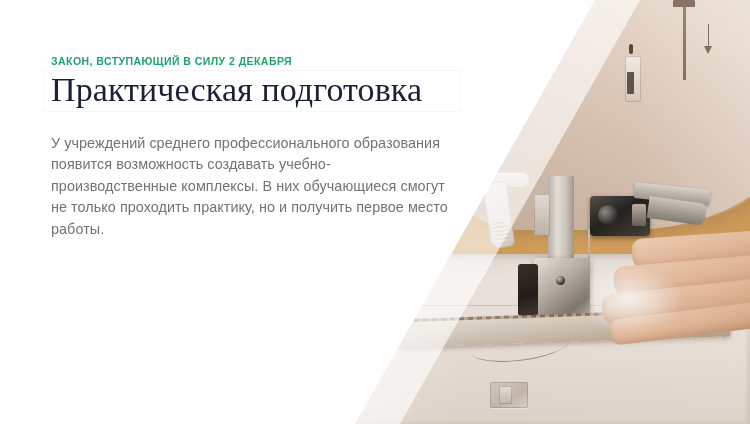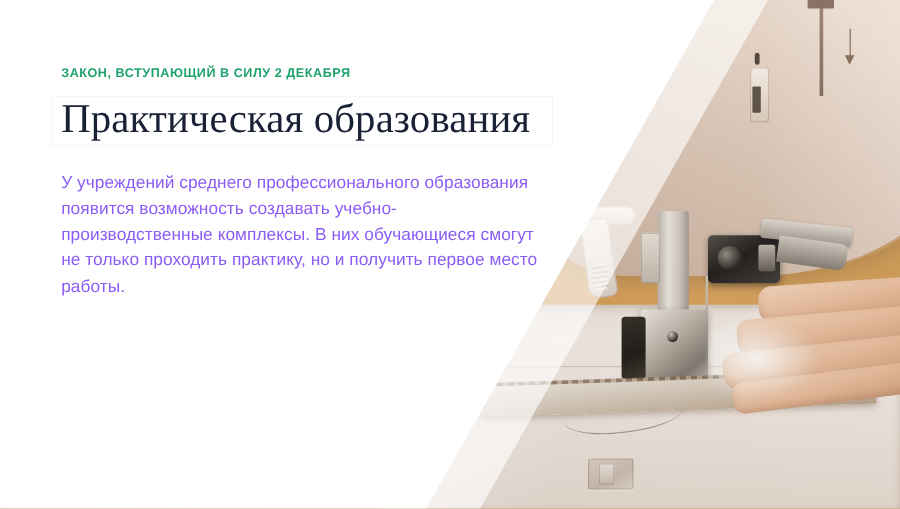--- a/index.html
+++ b/index.html
@@ -417,21 +417,21 @@
     width: 400px;
     z-index: 8;
   }
 
   .eyebrow {
     font-size: 10.5px;
     letter-spacing: .45px;
     font-weight: 700;
     color: #1fa36b;
     text-transform: uppercase;
-    margin: 0 0 10px 0;
+    margin: 0 0 0 0;
   }
 
   .title {
     font-family: "Liberation Serif", serif;
     font-size: 34px;
     line-height: 1.34;
     color: #1a2035;
     font-weight: 400;
     margin: 0 0 20px 0;
     letter-spacing: .1px;
@@ -451,21 +451,21 @@
     background: rgba(255,255,255,.88);
     box-shadow: 0 0 0 1px rgba(0,0,0,.035);
     z-index: -1;
   }
   .title .ln:nth-child(2)::after { right: 152px; }
 
   .body-copy p {
     margin: 0 0 14px 0;
     font-size: 14.4px;
     line-height: 1.5;
-    color: #8b5cf6;
+    color: #737373;
     letter-spacing: .05px;
   }
   .body-copy p:last-child { margin-bottom: 0; }
 </style>
 </head>
 <body>
 
 <div class="card">
 
   <div class="photo">
@@ -509,21 +509,21 @@
   </div>
 
   <div class="panel-feather"></div>
   <div class="panel"></div>
 
   <div class="content">
 
     <div class="eyebrow">ЗАКОН, ВСТУПАЮЩИЙ В СИЛУ 2 ДЕКАБРЯ</div>
 
     <h1 class="title">
-      <span class="ln">Практическая образования</span>
+      <span class="ln">Практическая подготовка</span>
     </h1>
 
     <div class="body-copy">
       <p>У учреждений среднего профессионального образования появится возможность создавать учебно-производственные комплексы. В них обучающиеся смогут не только проходить практику, но и получить первое место работы.</p>
     </div>
 
   </div>
 
 </div>
 

